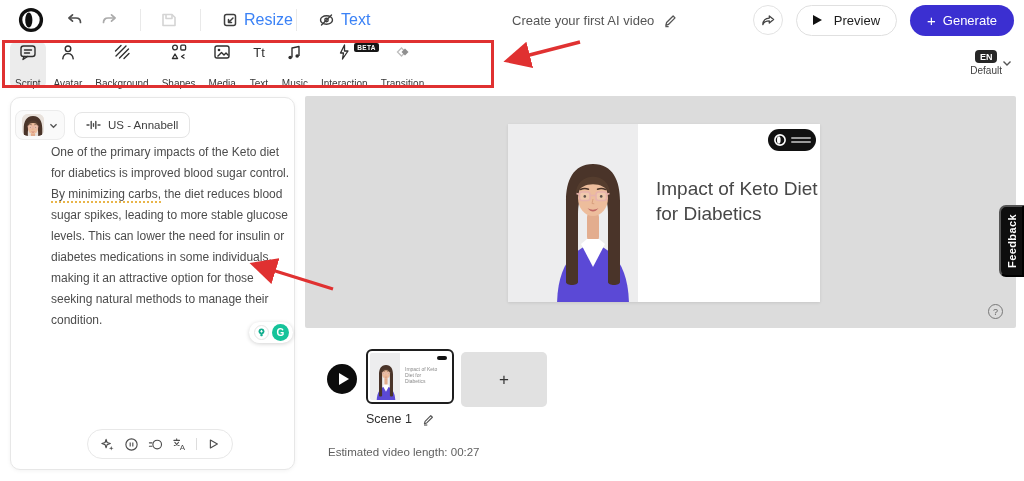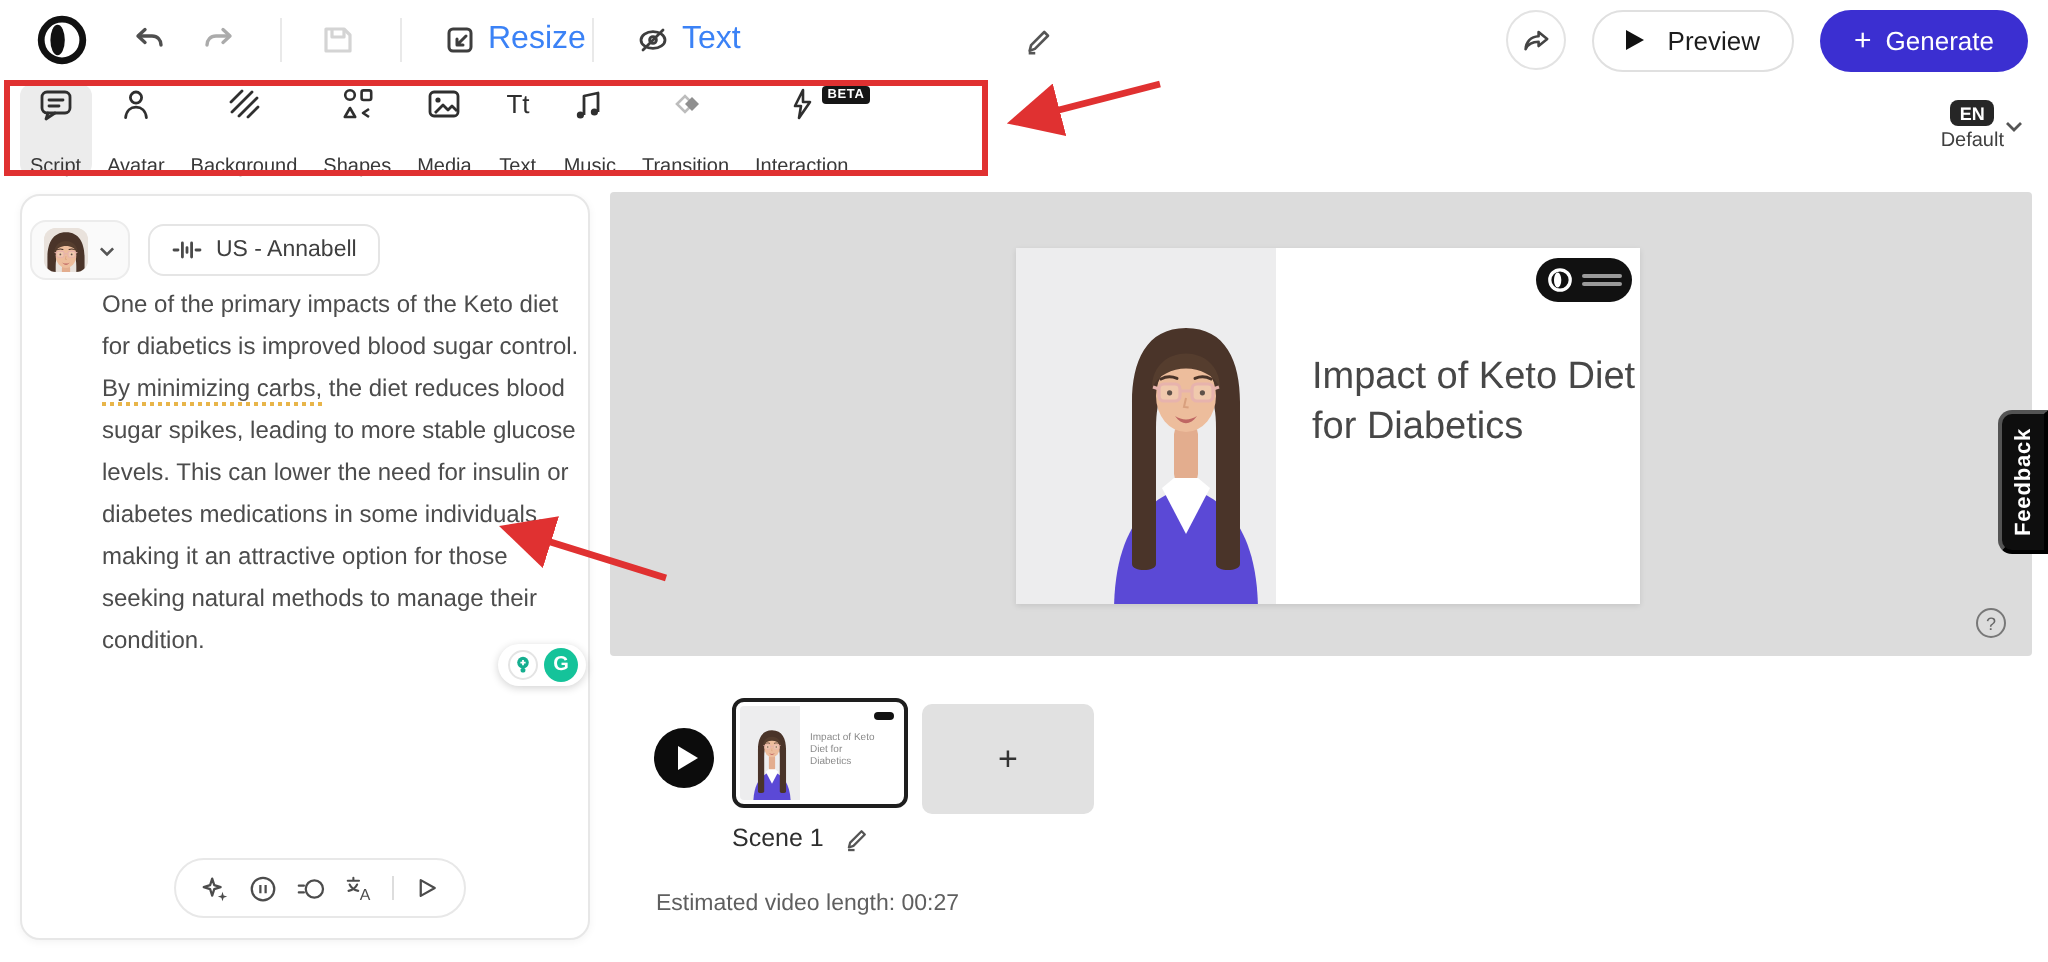--- a/index.html
+++ b/index.html
@@ -149,20 +149,21 @@
     <span class="vsep" style="left:296px"></span>
     <button class="tb-group grid-btn">
       <svg width="17" height="16" viewBox="0 0 17 16" fill="none" stroke="#3e3e3e" stroke-width="1.4">
           <ellipse cx="8.5" cy="8" rx="6" ry="4.2"></ellipse>
           <circle cx="8.5" cy="8" r="1.7"></circle>
           <path d="M3.5,13 L13.5,3" stroke-linecap="round"></path>
         </svg>
       <span>Text</span>
     </button>
     <div class="proj-title">
+      <span>Create your first AI video</span>
       <svg width="15" height="15" viewBox="0 0 16 16" fill="none" stroke="#555" stroke-width="1.4" stroke-linejoin="round">
           <path d="M3,13.2 L3.8,10.2 L10.8,3.2 L12.8,5.2 L5.8,12.2 Z"></path>
           <path d="M2.5,14.5 H6"></path>
         </svg>
     </div>
     <div class="right-cluster">
       <button class="iconbtn share-btn">
         <svg width="16" height="16" viewBox="0 0 16 16" fill="none" stroke="#444" stroke-width="1.3" stroke-linejoin="round">
             <path d="M9.3,4 L13.6,7.5 L9.3,11 V8.9 C5.6,8.9 3.8,10.5 2.8,12.6 C3,9 5.3,6.3 9.3,6.1 Z"></path>
           </svg>
@@ -239,36 +240,36 @@
       <span class="ticon">
           <svg width="20" height="20" viewBox="0 0 20 20" fill="none" stroke="#2f2f2f" stroke-width="1.4" stroke-linejoin="round">
             <path d="M7,15.5 V6 L14,4.5 V14"></path>
             <circle cx="5.2" cy="15.5" r="1.8" fill="#2f2f2f" stroke="none"></circle>
             <circle cx="12.2" cy="14" r="1.8" fill="#2f2f2f" stroke="none"></circle>
           </svg>
         </span>
       <span class="tlabel">Music</span>
     </button>
     <button class="tab">
+      <span class="beta-badge">BETA</span>
+      <span class="ticon">
+          <svg width="20" height="20" viewBox="0 0 20 20" fill="none" stroke="#2f2f2f" stroke-width="1.3" stroke-linejoin="round">
+            <path d="M10.5,3 L6.5,11 H9.5 L8.5,17 L14,9 H10.5 Z"></path>
+          </svg>
+        </span>
+      <span class="tlabel">Interaction</span>
+    </button>
+    <button class="tab">
       <span class="ticon">
           <svg width="20" height="20" viewBox="0 0 20 20">
             <path d="M5.5,10 L9.5,6 L13.5,10 L9.5,14 Z" fill="none" stroke="#bdbdbd" stroke-width="1.3"></path>
             <path d="M9.5,10 L13,6.5 L16.5,10 L13,13.5 Z" fill="#8f8f8f"></path>
           </svg>
         </span>
       <span class="tlabel">Transition</span>
-    </button>
-    <button class="tab">
-      <span class="beta-badge">BETA</span>
-      <span class="ticon">
-          <svg width="20" height="20" viewBox="0 0 20 20" fill="none" stroke="#2f2f2f" stroke-width="1.3" stroke-linejoin="round">
-            <path d="M10.5,3 L6.5,11 H9.5 L8.5,17 L14,9 H10.5 Z"></path>
-          </svg>
-        </span>
-      <span class="tlabel">Interaction</span>
     </button>
   </div>
 
   <div class="lang-sel">
     <div class="lang-col">
       <span class="lang-badge">EN</span>
       <span class="lang-label">Default</span>
     </div>
     <svg width="10" height="8" viewBox="0 0 10 8" fill="none" stroke="#555" stroke-width="1.4">
         <path d="M1.5,2.5 L5,6 L8.5,2.5"></path>

